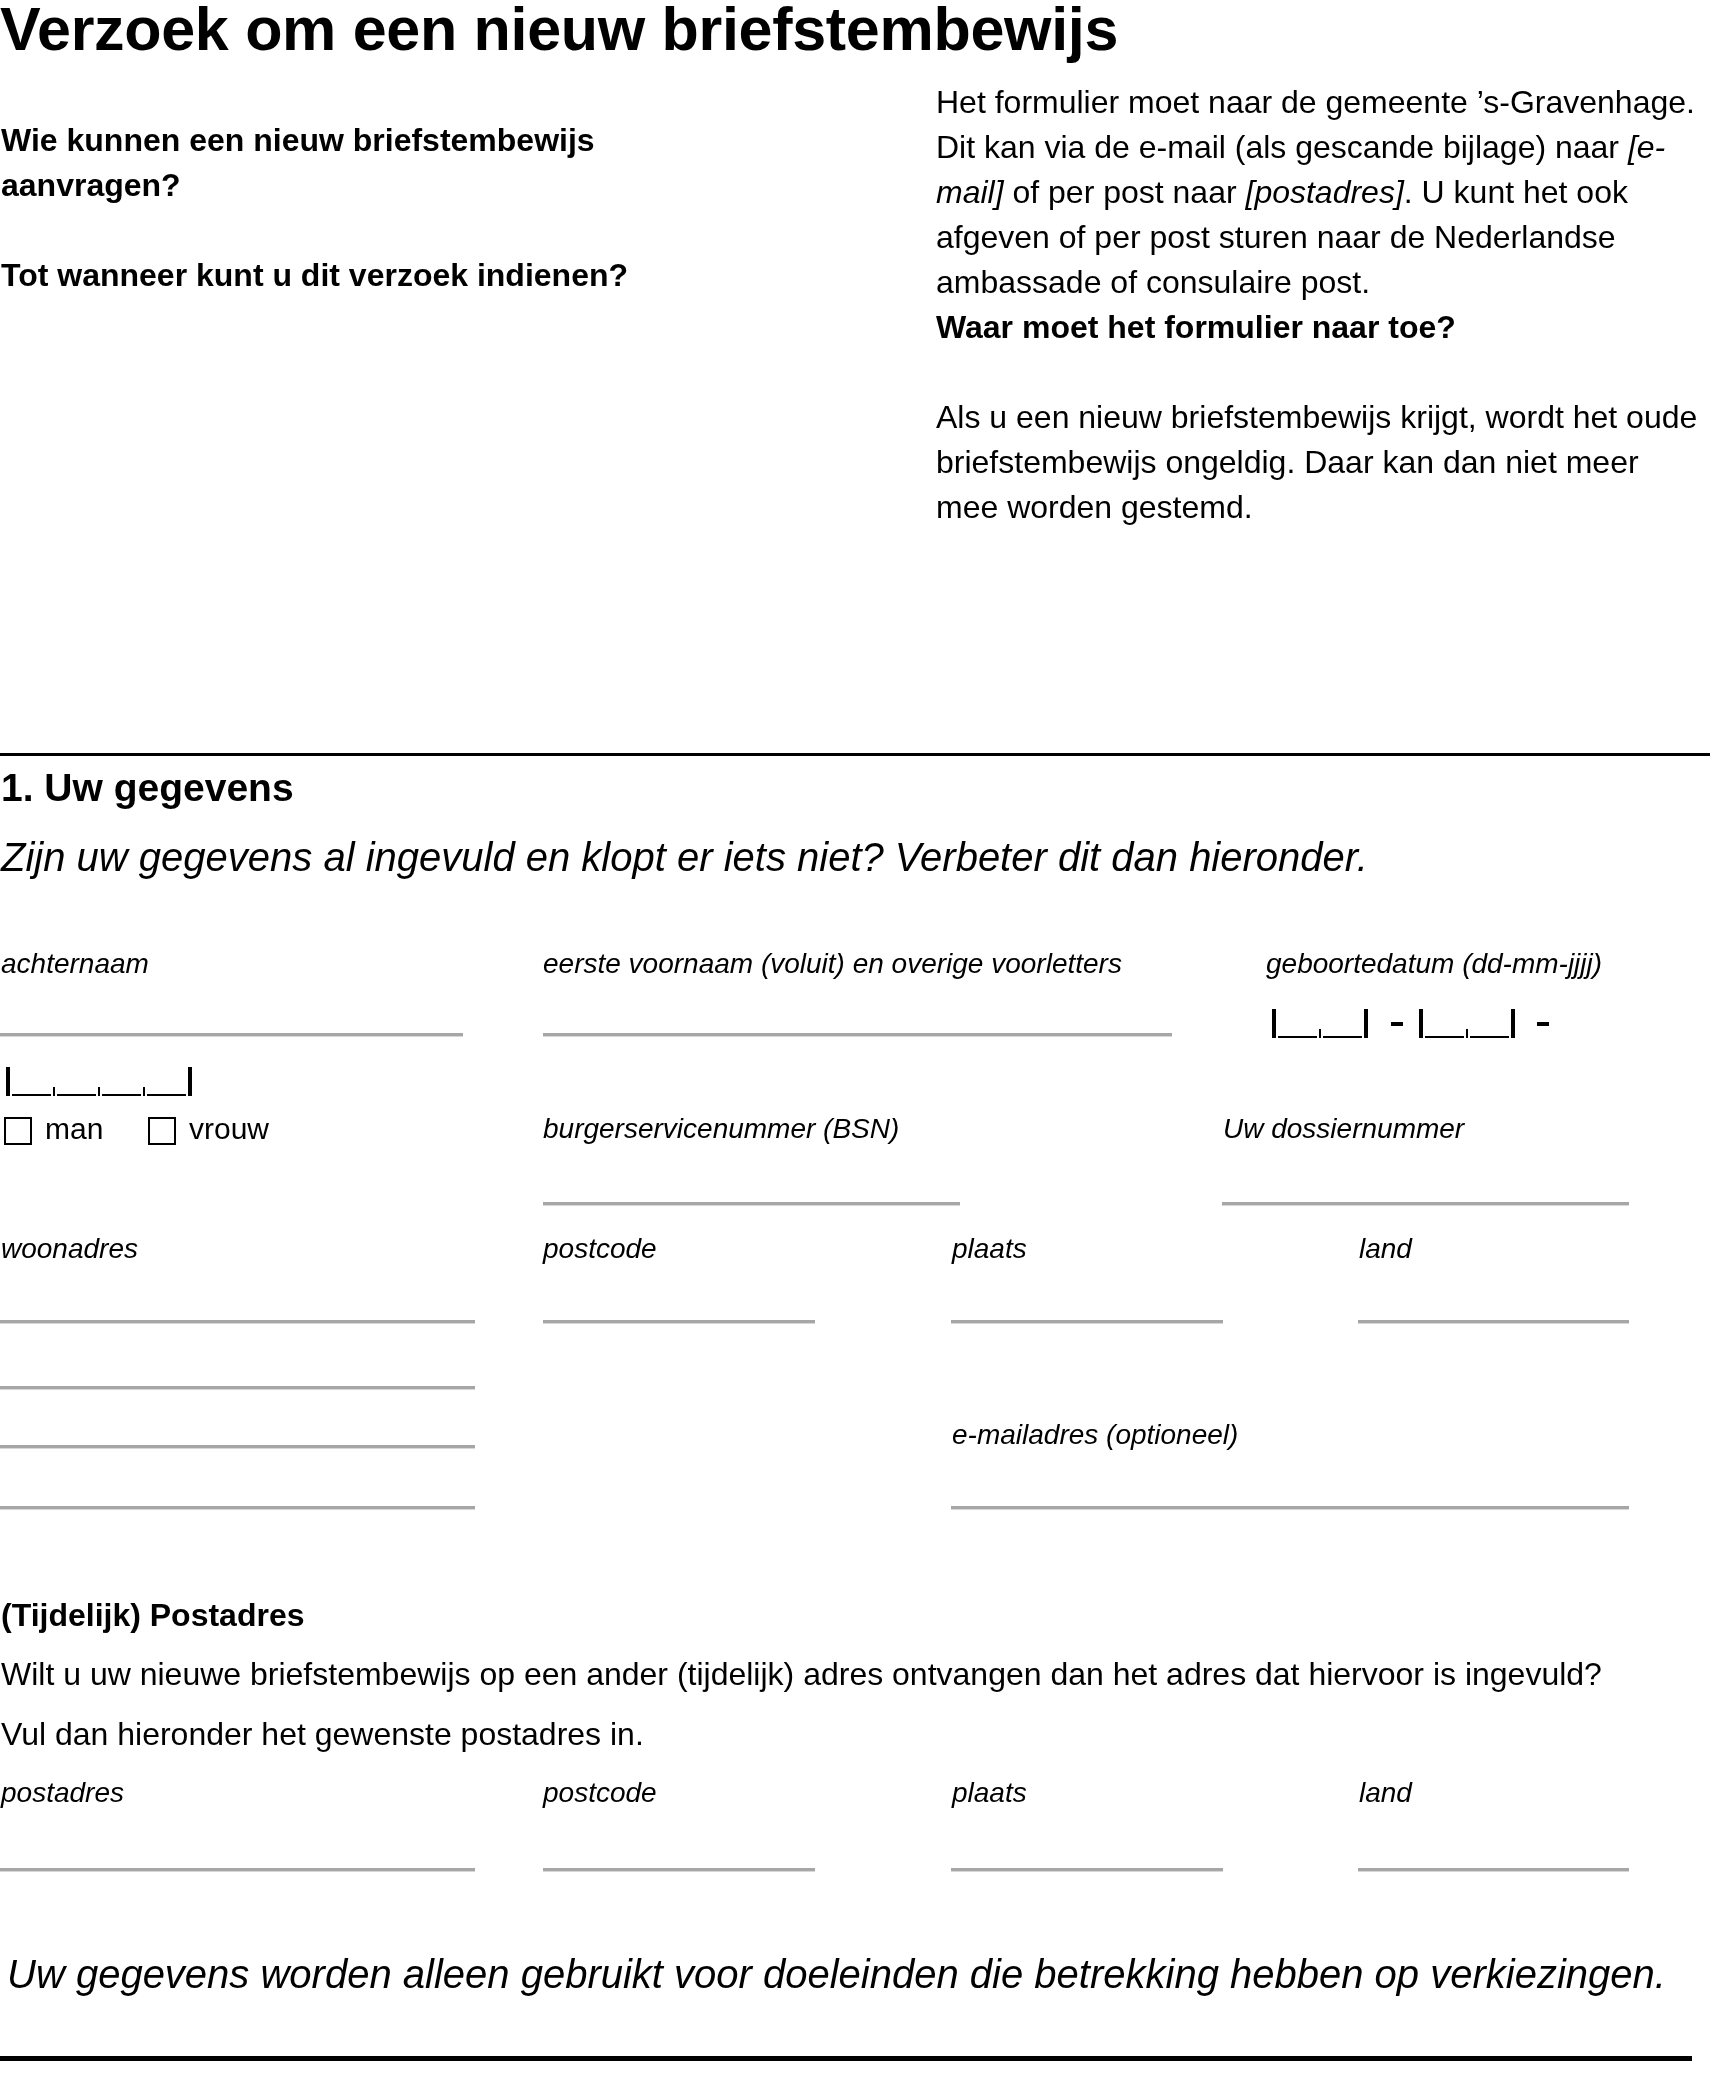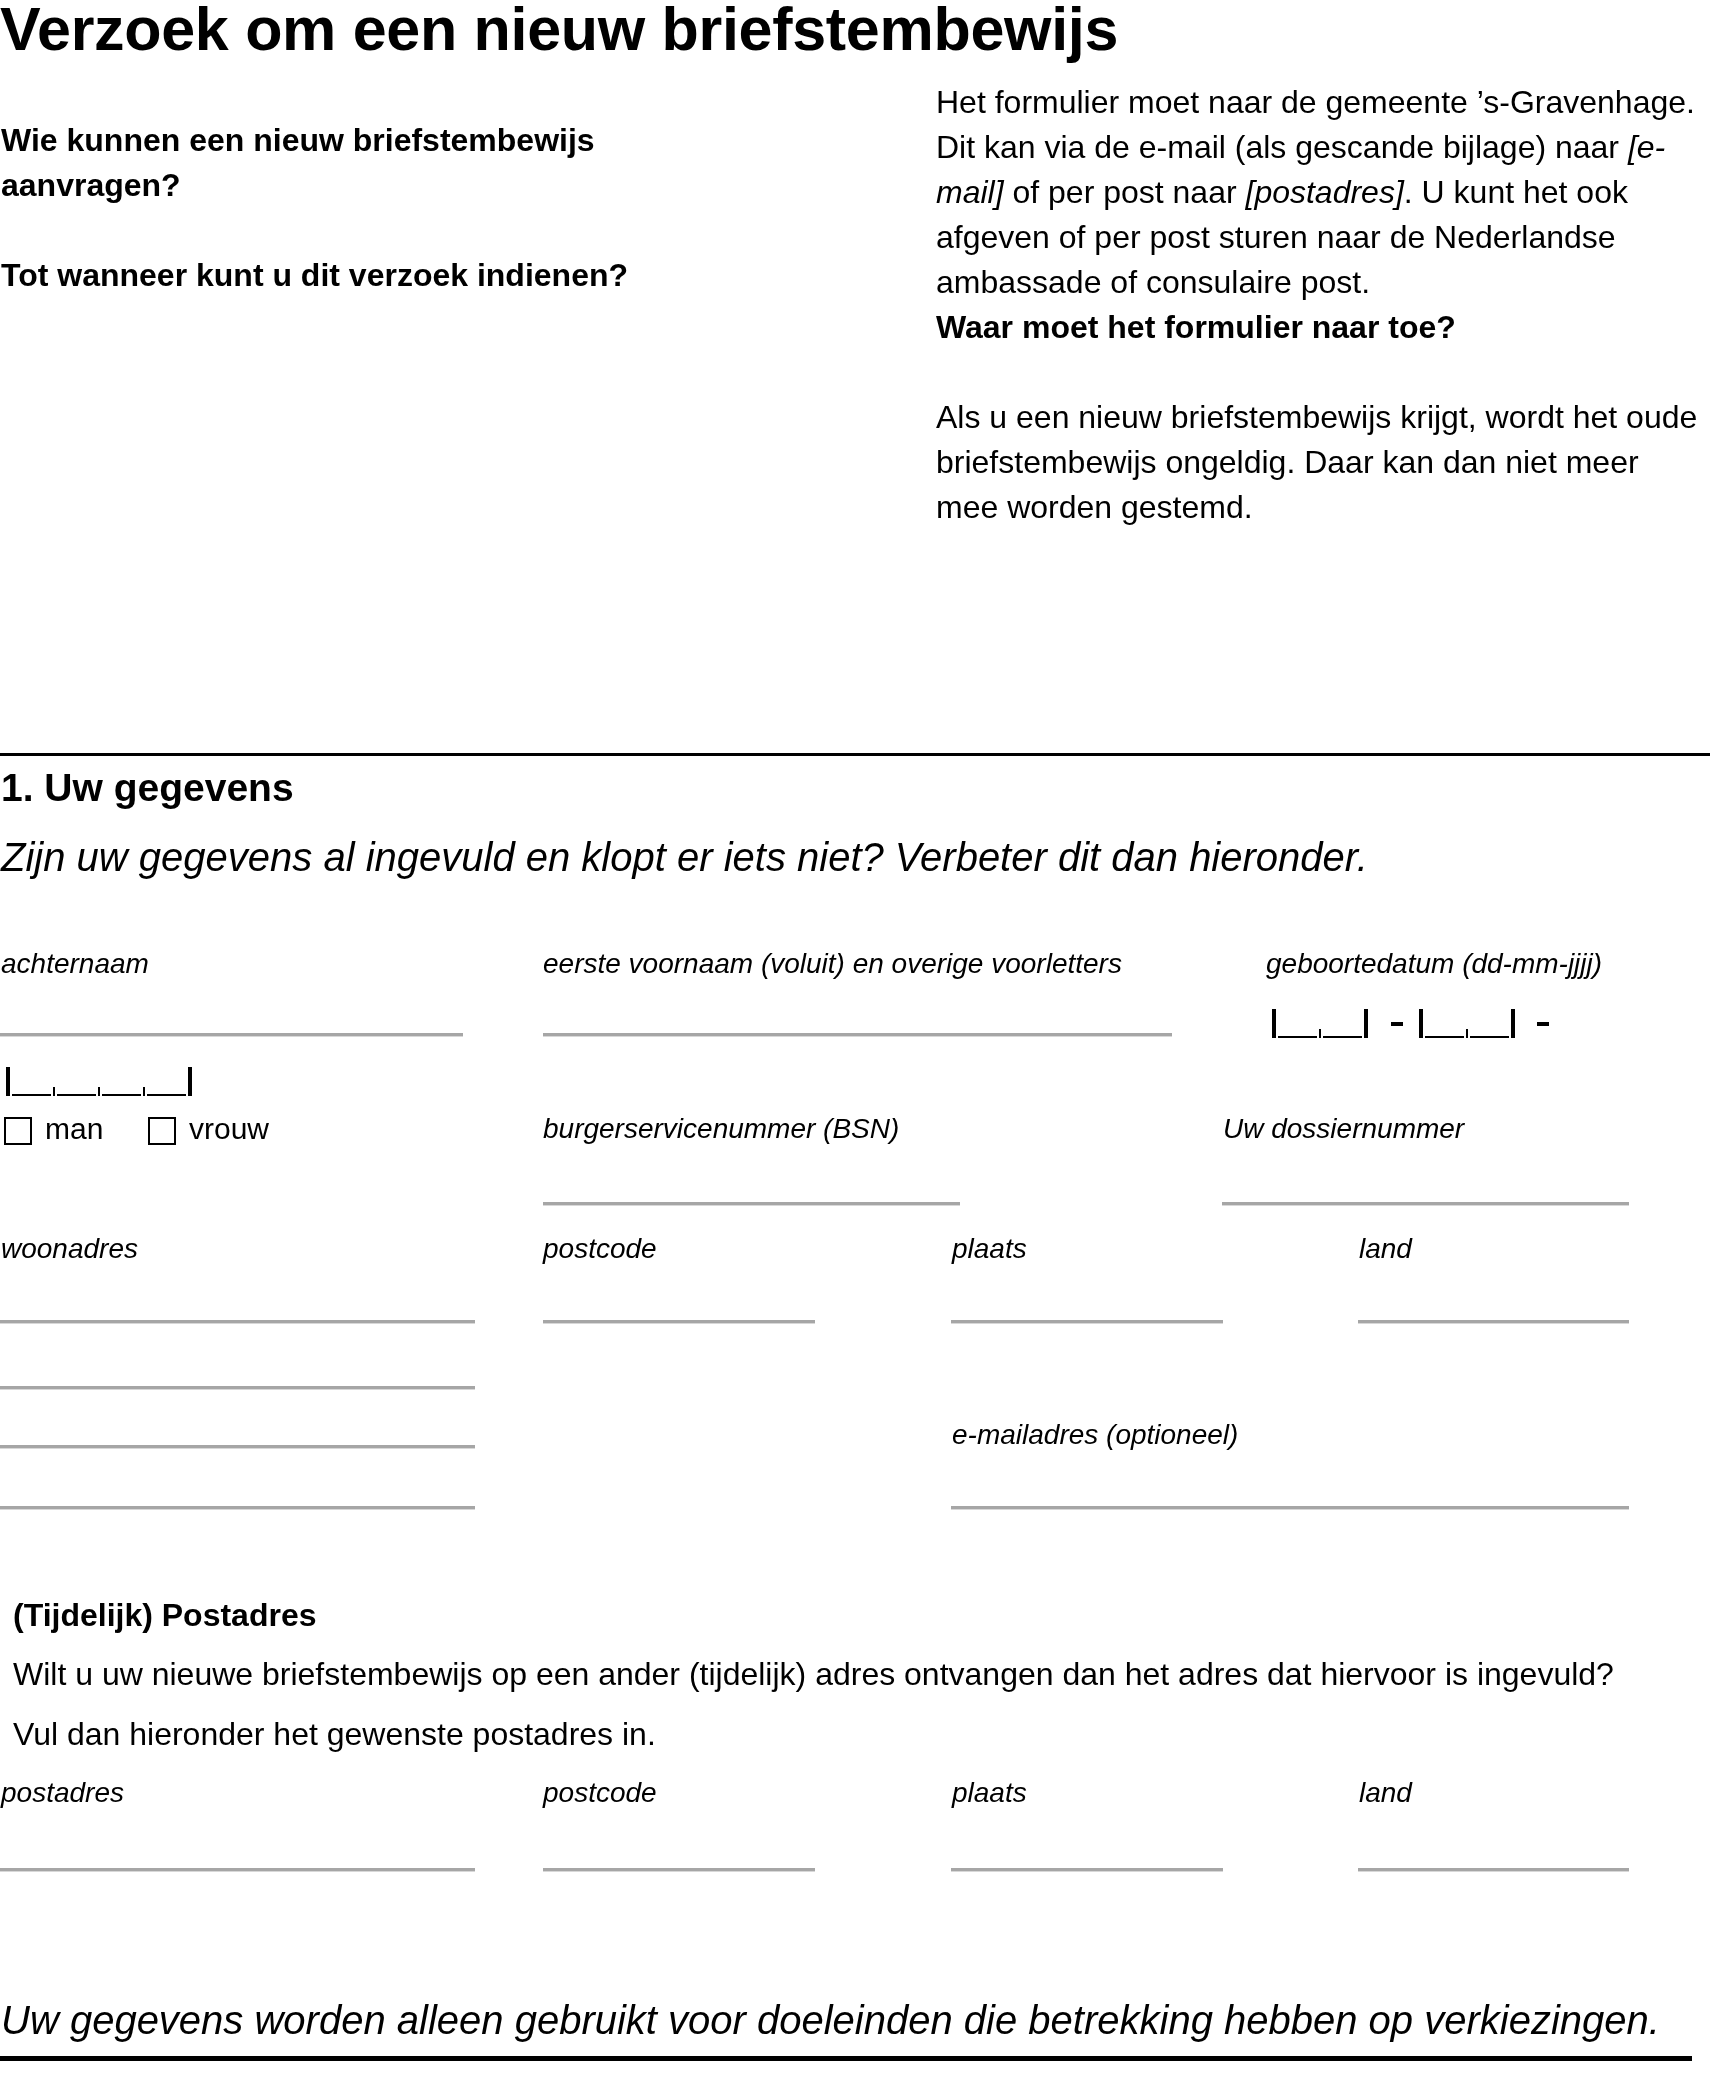--- a/index.html
+++ b/index.html
@@ -13,21 +13,21 @@
     .col b { font-weight: bold; }
     .col-left { left: 1px; top: 73px; width: 858px; }
     .col-right { left: 936px; top: 80px; width: 792px; }
     .u { text-decoration: underline; text-underline-offset: 4.9px; }
     .divider { background: #000; }
     .h2 { font-size: 39px; font-weight: bold; white-space: nowrap; }
     .italic { font-style: italic; }
     .sub { font-size: 40px; font-style: italic; white-space: nowrap; }
     .lbl { font-size: 28px; font-style: italic; white-space: nowrap; }
     .fline { height: 2.9px; background: #a6a6a6; border-bottom: 1px solid #d8d8d8; }
-    .body-txt { font-size: 32px; white-space: nowrap; padding-left: 12px; }
+    .body-txt { font-size: 32px; white-space: nowrap; }
     .cb { width: 24.4px; height: 24.4px; border: 2.4px solid #000; background: #fff; cursor: pointer; }
     .cb-label { font-size: 30px; white-space: nowrap; }
     .digitbox { display: flex; align-items: flex-end; height: 31px; }
     .digitbox .bar { width: 3.9px; height: 29px; background: #000; }
     .digitbox .cell { width: 39px; height: 2px; background: #000; margin: 0 2px; }
     .digitbox .tick { width: 2px; height: 8.8px; background: #000; }
     .dash { width: 11.7px; height: 3.9px; background: #000; }
   </style>
 </head>
 <body>
@@ -125,16 +125,16 @@
 <div class="abs lbl" style="left:1px; top:1777px;">postadres</div>
 <div class="abs lbl" style="left:543px; top:1777px;">postcode</div>
 <div class="abs lbl" style="left:952px; top:1777px;">plaats</div>
 <div class="abs lbl" style="left:1359px; top:1777px;">land</div>
 
 <div class="abs fline" style="left:0; top:1868px; width:475px;"></div>
 <div class="abs fline" style="left:543px; top:1868px; width:272px;"></div>
 <div class="abs fline" style="left:951px; top:1868px; width:272px;"></div>
 <div class="abs fline" style="left:1358px; top:1868px; width:271px;"></div>
 
-<div class="abs sub" style="left:1px; top:1998px;">Uw gegevens worden alleen gebruikt voor doeleinden die betrekking hebben op verkiezingen.</div>
+<div class="abs sub" style="left:1px; top:1952px;padding-left:6px;">Uw gegevens worden alleen gebruikt voor doeleinden die betrekking hebben op verkiezingen.</div>
 
 <div class="abs divider" style="left:0; top:2056px; width:1692px; height:4.9px;"></div>
 
 
 </body></html>

